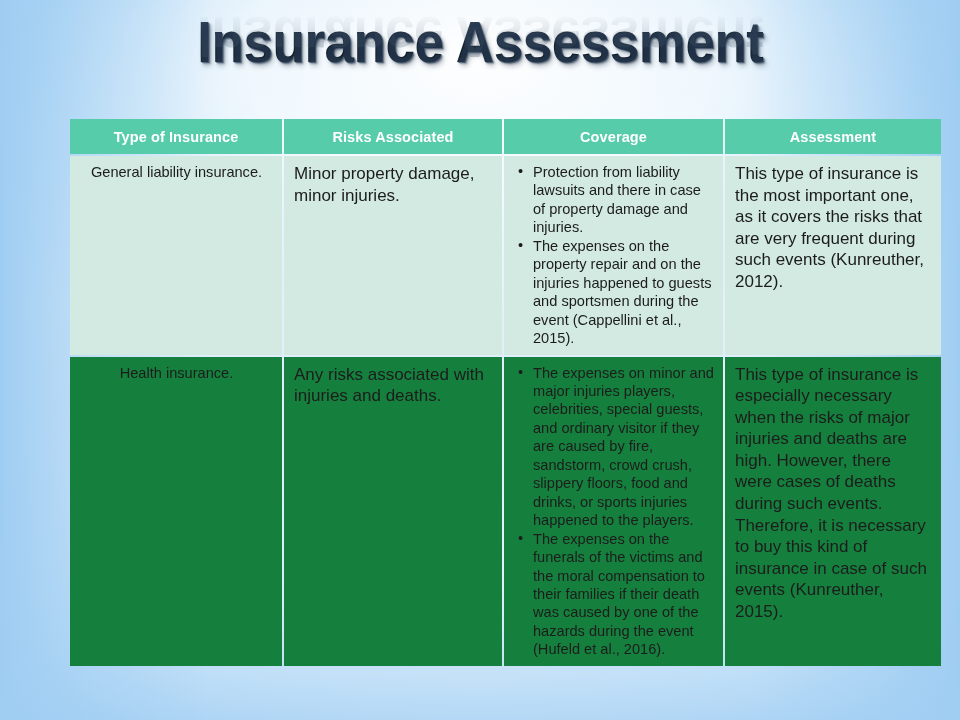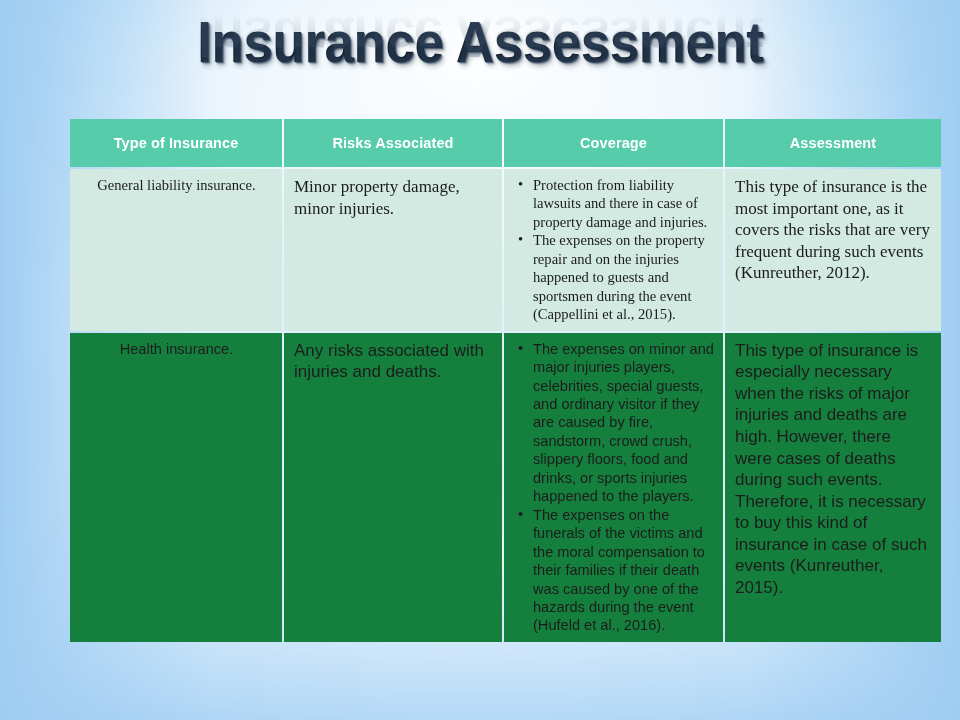--- a/index.html
+++ b/index.html
@@ -72,26 +72,26 @@
   table.assessment th, table.assessment td {
     vertical-align:top;
     padding:7px 9px 7px 10px;
   }
   table.assessment thead th {
     background:#57CCAB;
     color:#ffffff;
     font-size:14.5px;
     font-weight:bold;
     text-align:center;
-    height:48px;
+    height:35px;
     vertical-align:middle;
     padding:4px 6px;
     letter-spacing:0.1px;
   }
-  .row-1 td { background:#d3ead f;font-family:Liberation Serif, serif; }
+  .row-1 td { background:#d3ead f; }
   tr.row-1 td { background:#d2eae1; }
   tr.row-2 td { background:#15803d; }
   td.cell-type {
     text-align:center;
     font-size:14.6px;
     color:#1c1c1c;
     line-height:1.25;
   }
   td.cell-text {
     text-align:left;

